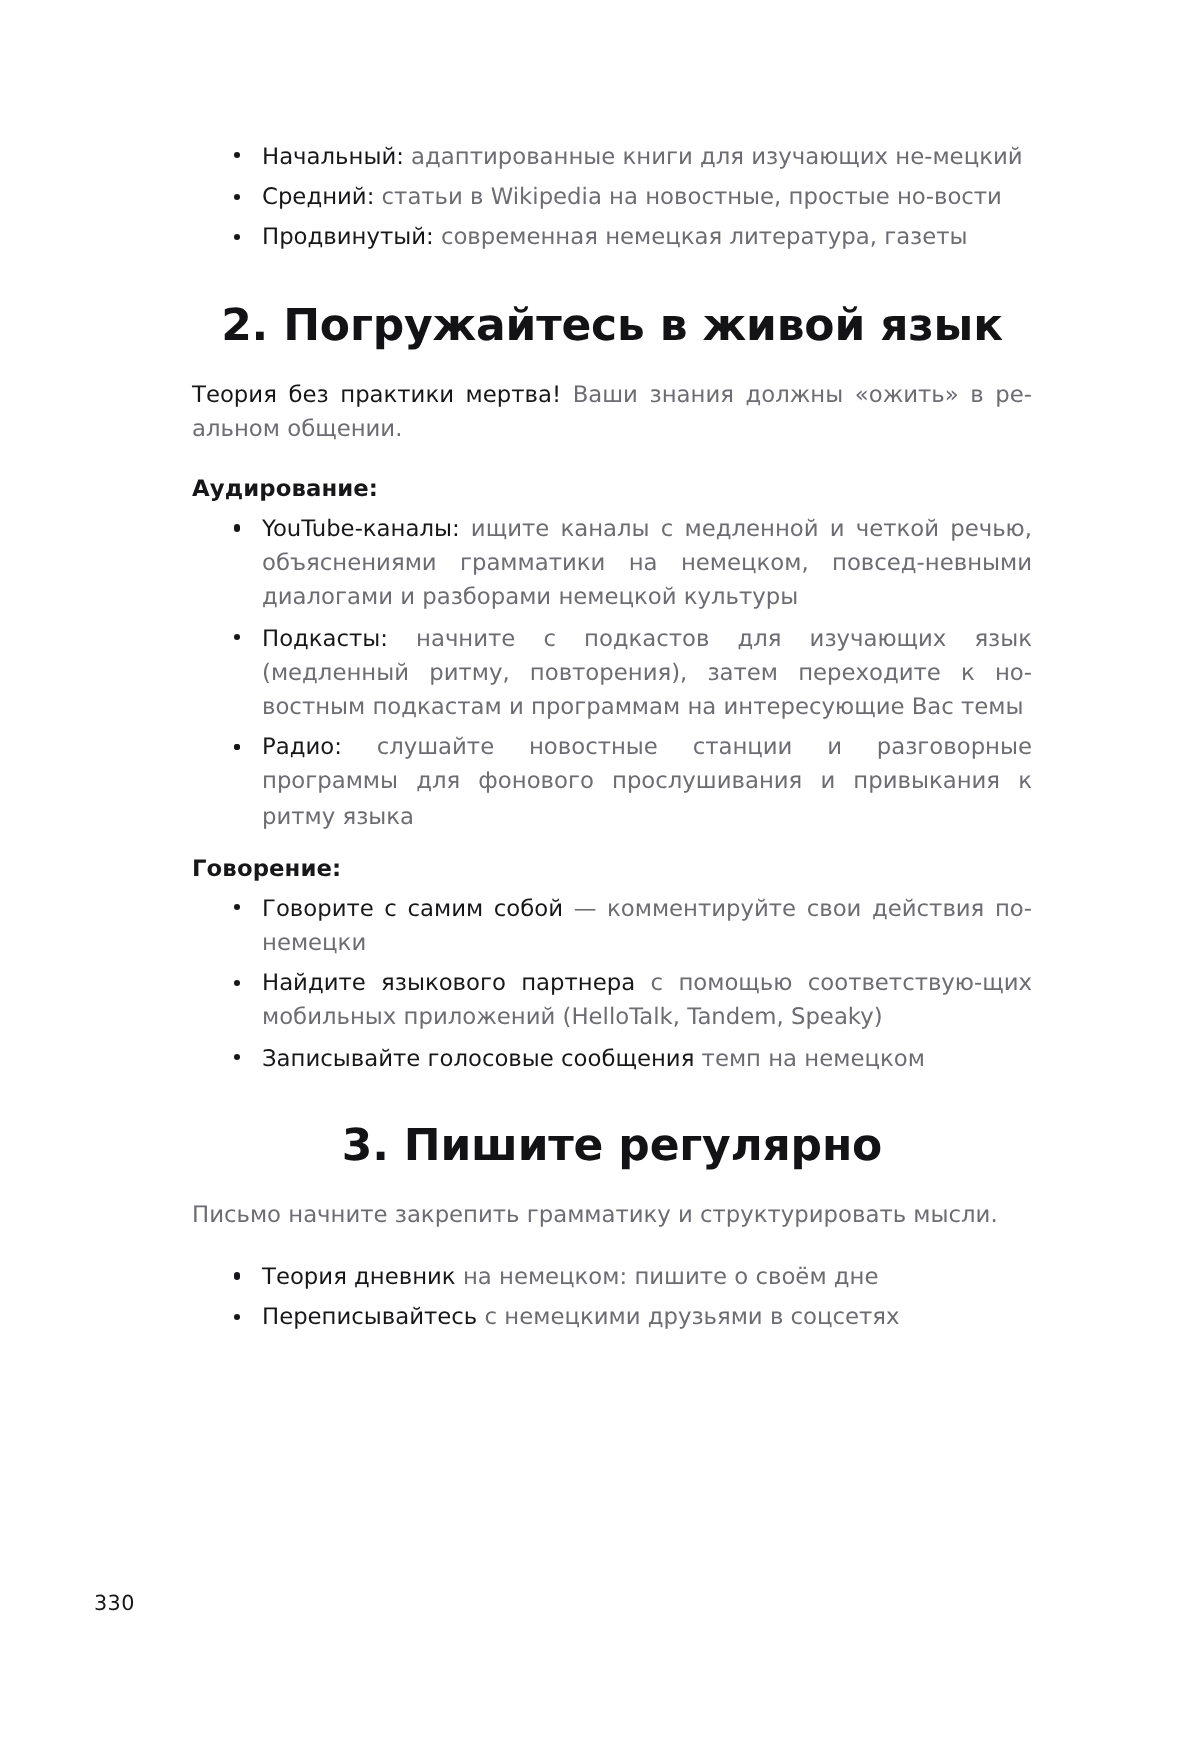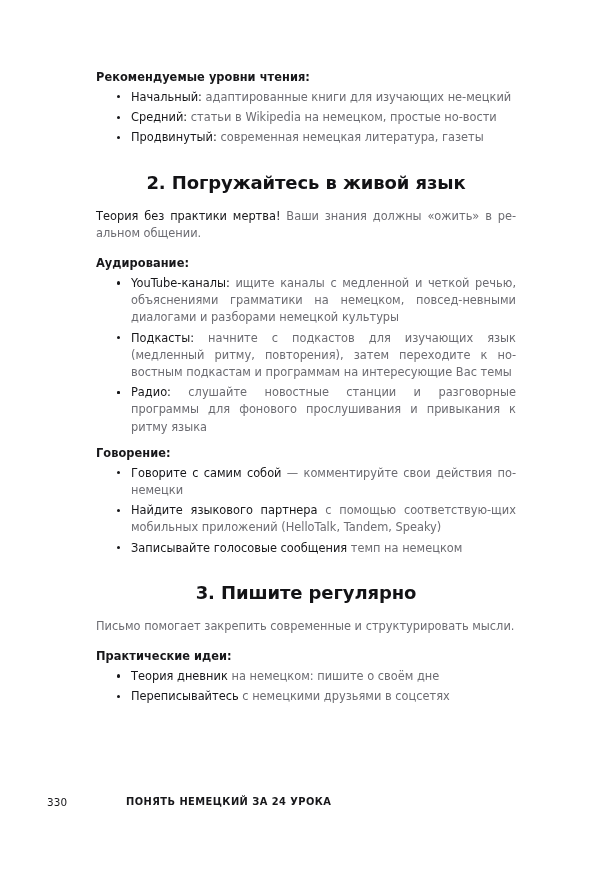--- a/index.html
+++ b/index.html
@@ -50,21 +50,21 @@
     hyphens: manual;
   }
   .para b,
   .bullet-text b {
     color: #17171a;
     font-weight: normal;
   }
 
   
   .section-heading {
-    font-size: 18px;
+    font-size: 22px;
     line-height: 23px;
     font-weight: bold;
     color: #131316;
     text-align: center;
     margin: 0;
     letter-spacing: -0.1px;
   }
 
   
   .bullets {
@@ -97,22 +97,21 @@
   .gap-l  { height: 14px; }
   .gap-xxl{ height: 24px; }
 
   
   .footer {
     position: absolute;
     left: 47px;
     top: 796px;
     width: 506px;
     display: flex;
-    align-items: flex-start;
-    gap: 32px;
+    align-items: flex-end;
   }
   .footer .pagenum {
     font-size: 10.4px;
     font-weight: normal;
     color: #17171a;
     width: 47px;
     letter-spacing: 0.2px;
   }
   .footer .booktitle {
     font-size: 9.9px;
@@ -122,30 +121,29 @@
     text-transform: uppercase;
   }
 </style>
 </head>
 <body>
 
 <div class="page">
 
   <div class="content">
 
-    <p class="sub-head">Рекомендуемые уровни чтения:</p>
 
     <ul class="bullets">
       <li>
         <span class="dot"></span>
         <span class="bullet-text"><b>Начальный:</b><span> адаптированные книги для изучающих не-мецкий</span></span>
       </li>
       <li>
         <span class="dot"></span>
-        <span class="bullet-text"><b>Средний:</b><span> статьи в Wikipedia на немецком, простые но-вости</span></span>
+        <span class="bullet-text"><b>Средний:</b><span> статьи в Wikipedia на новостные, простые но-вости</span></span>
       </li>
       <li>
         <span class="dot"></span>
         <span class="bullet-text"><b>Продвинутый:</b><span> современная немецкая литература, газеты</span></span>
       </li>
     </ul>
 
     <div class="gap-xxl"></div>
 
     <h2 class="section-heading">2. Погружайтесь в живой язык</h2>
@@ -194,37 +192,35 @@
         <span class="bullet-text"><b>Записывайте голосовые сообщения</b><span> темп на немецком</span></span>
       </li>
     </ul>
 
     <div class="gap-xxl"></div>
 
     <h2 class="section-heading">3. Пишите регулярно</h2>
 
     <div class="gap-l"></div>
 
-    <p class="para">Письмо помогает закрепить современные и структурировать мысли.</p>
-
-    <div class="gap-l"></div>
-
-    <p class="sub-head">Практические идеи:</p>
+    <p class="para">Письмо начните закрепить грамматику и структурировать мысли.</p>
+
+    <div class="gap-l"></div>
+
 
     <ul class="bullets">
       <li>
         <span class="dot"></span>
         <span class="bullet-text"><b>Теория дневник</b><span> на немецком: пишите о своём дне</span></span>
       </li>
       <li>
         <span class="dot"></span>
         <span class="bullet-text"><b>Переписывайтесь</b><span> с немецкими друзьями в соцсетях</span></span>
       </li>
     </ul>
 
   </div>
 
   <div class="footer">
     <span class="pagenum">330</span>
-    <span class="booktitle">ПОНЯТЬ НЕМЕЦКИЙ ЗА 24 УРОКА</span>
   </div>
 
 </div>
 
 </body></html>

